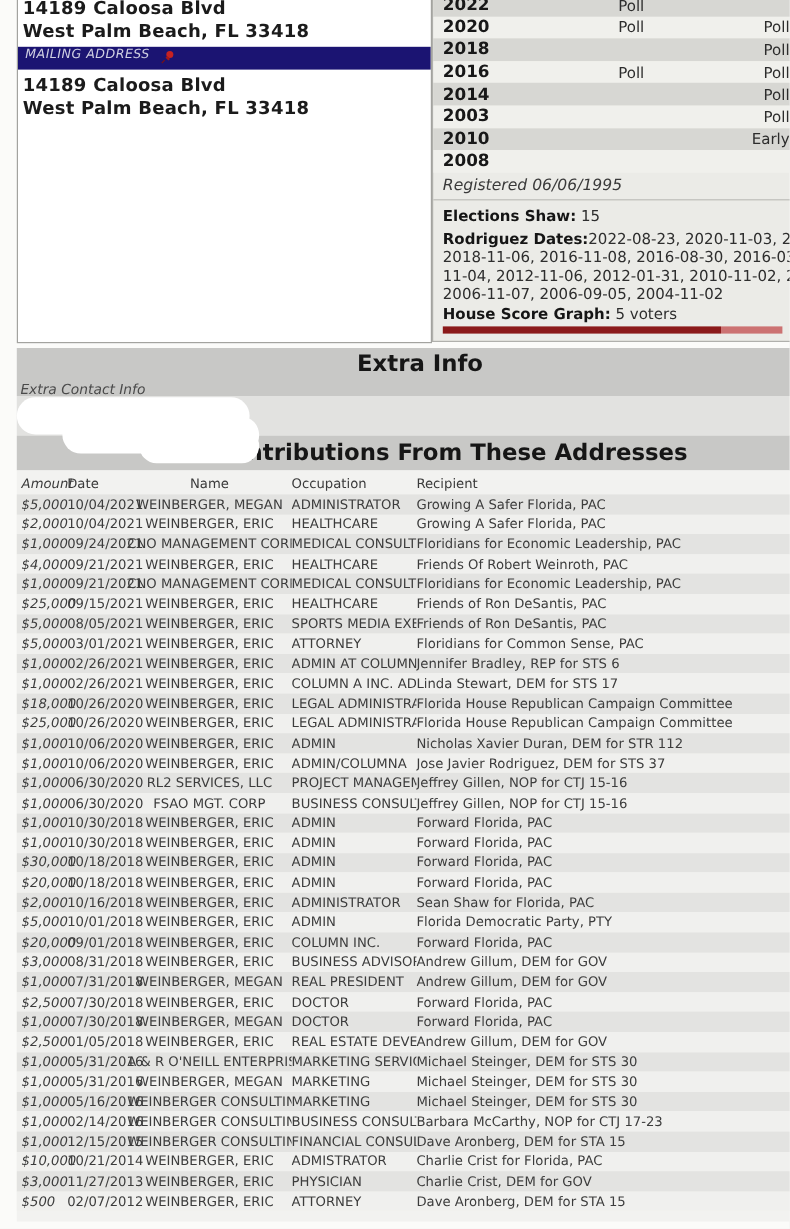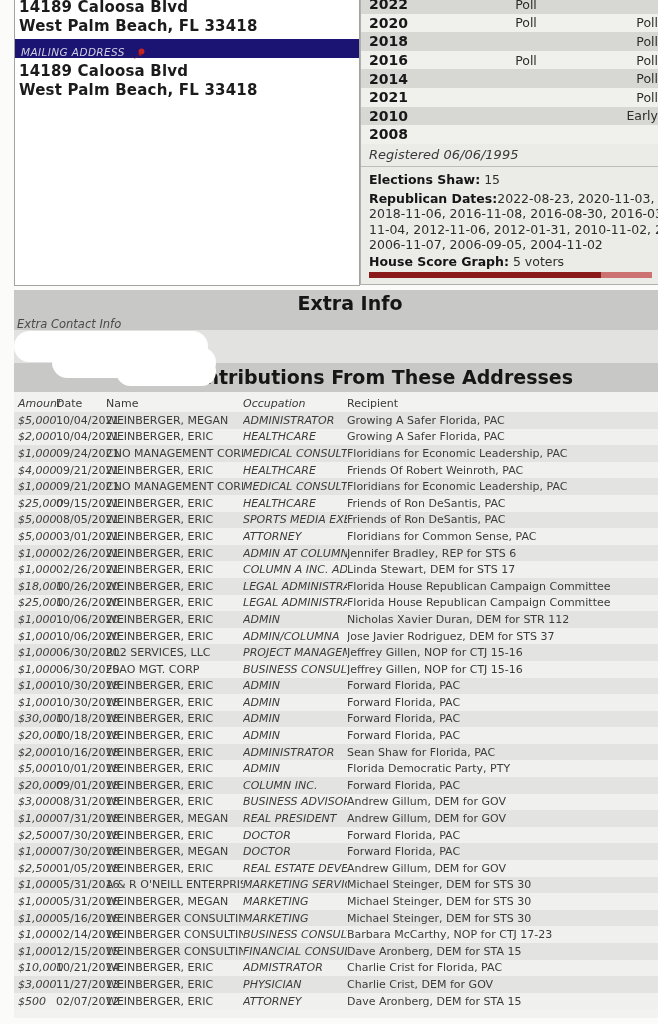--- a/index.html
+++ b/index.html
@@ -13,21 +13,21 @@
   
   .addr-panel{
     position:absolute; left:14px; top:-2px; width:346px; height:288px;
     background:#ffffff; border:1px solid #a3a39f; overflow:hidden;
   }
   .addr-block{ padding:1px 4px 0 4px; }
   .addr-line{ font-size:15px; font-weight:bold; color:#1b1b1b; line-height:19px; letter-spacing:.2px; }
   .addr-line.clipped{ margin-top:-2px; }
   .mailing-bar{
     margin-top:3px; height:19px; background:#1b1472;
-    display:flex; align-items:flex-end; padding:0 6px; gap:8px;
+    display:flex; align-items:flex-start; padding:0 6px; gap:8px;
   }
   .mailing-label{ font-size:10.5px; font-style:italic; color:#cfcfe2; letter-spacing:.4px; }
   .pin{ width:13px; height:13px; display:inline-block; }
   .addr-block2{ padding:4px 4px 0 4px; }
   
   .vote-panel{
     position:absolute; left:360px; top:0; width:320px; height:285px;
     background:#ebebe7; border-left:1px solid #b0b0ac; border-bottom:1px solid #b0b0ac;
     overflow:hidden;
   }
@@ -64,22 +64,22 @@
   .blob2{ left:52px; top:347px; width:164px; height:31px; border-radius:16px; }
   .blob3{ left:116px; top:357px; width:100px; height:29px; border-radius:15px; }
   
   .contrib-section{ position:absolute; left:14px; top:392px; width:672px; height:626px; background:#f2f2f0; }
   .crow{ display:flex; height:16.6px; align-items:center; font-size:11px; color:#3c3c3c; }
   .crow.header{ height:20px; padding-top:2px; color:#3a3a3a; }
   .crow.dark{ background:#e3e3e1; }
   .crow.light{ background:#f0f0ee; }
   .c-amount{ width:42px; padding-left:4px;font-style:italic; }
   .c-date{ width:50px; }
-  .c-name{ width:137px; white-space:nowrap; overflow:hidden; }
-  .c-occ{ width:104px; white-space:nowrap; overflow:hidden;font-style:italic; }
+  .c-name{ width:137px; white-space:nowrap; overflow:hidden;text-align:center; }
+  .c-occ{ width:104px; white-space:nowrap; overflow:hidden; }
   .c-recip{ flex:1; white-space:nowrap; overflow:hidden; }
 </style>
 </head>
 <body>
 
 <div class="addr-panel">
   <div class="addr-block">
     <div class="addr-line clipped">14189 Caloosa Blvd</div>
     <div class="addr-line">West Palm Beach, FL 33418</div>
   </div>
@@ -120,21 +120,21 @@
         <span class="e-year">2016</span>
         <span class="e-mid">Poll</span>
         <span class="e-right">Poll</span>
       </div>
       <div class="erow dark">
         <span class="e-year">2014</span>
         <span class="e-mid"></span>
         <span class="e-right">Poll</span>
       </div>
       <div class="erow light">
-        <span class="e-year">2021</span>
+        <span class="e-year">2003</span>
         <span class="e-mid"></span>
         <span class="e-right">Poll</span>
       </div>
       <div class="erow dark">
         <span class="e-year">2010</span>
         <span class="e-mid"></span>
         <span class="e-right">Early</span>
       </div>
       <div class="erow light">
         <span class="e-year">2008</span>
@@ -142,21 +142,21 @@
         <span class="e-right"></span>
       </div>
     </div>
   <div class="registered-row">Registered 06/06/1995</div>
   <div class="meta">
     <div class="count-line">
       <b>Elections Shaw:</b>
       <span>15</span>
     </div>
     <div class="dates-line">
-      <b>Republican Dates:</b><span>2022-08-23, 2020-11-03, 2020-08-</span>
+      <b>Rodriguez Dates:</b><span>2022-08-23, 2020-11-03, 2020-08-</span>
     </div>
     <div class="dates-line">2018-11-06, 2016-11-08, 2016-08-30, 2016-03-15,</div>
     <div class="dates-line">11-04, 2012-11-06, 2012-01-31, 2010-11-02, 2008-</div>
     <div class="dates-line">2006-11-07, 2006-09-05, 2004-11-02</div>
     <div class="score-line">
       <b>House Score Graph:</b>
       <span>5 voters</span>
     </div>
     <div class="score-bar" id="score-bar" style="background: linear-gradient(to right, rgb(139, 26, 26) 82%, rgb(204, 114, 114) 82%);"></div>
   </div>

